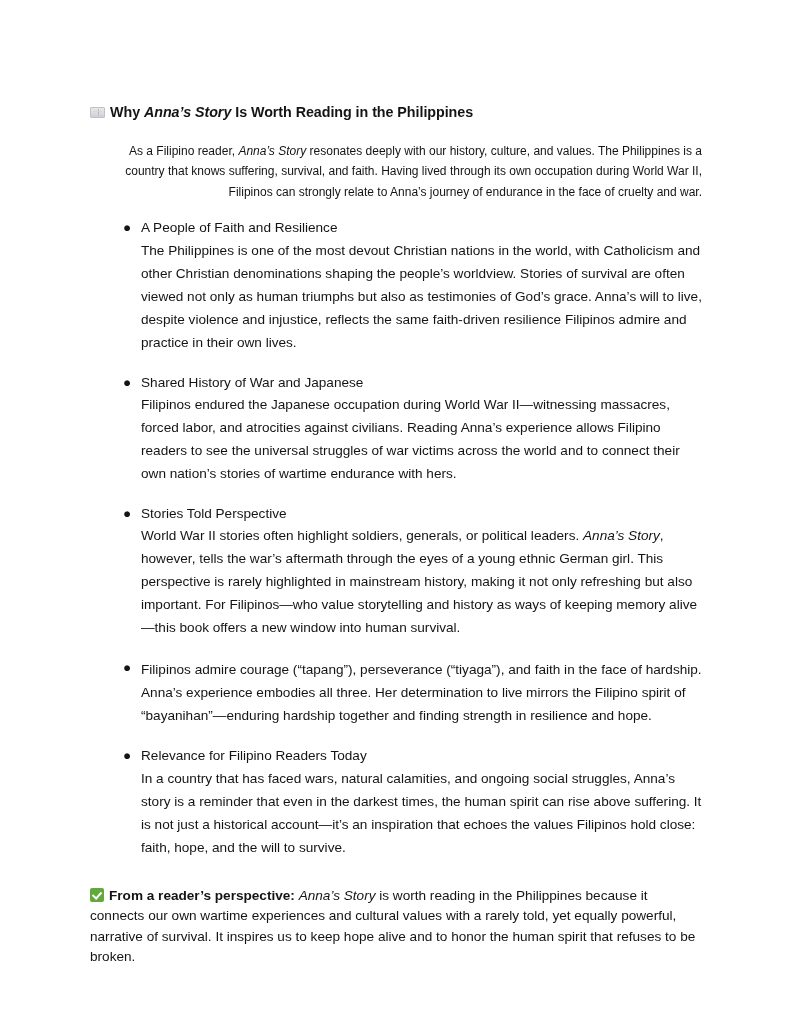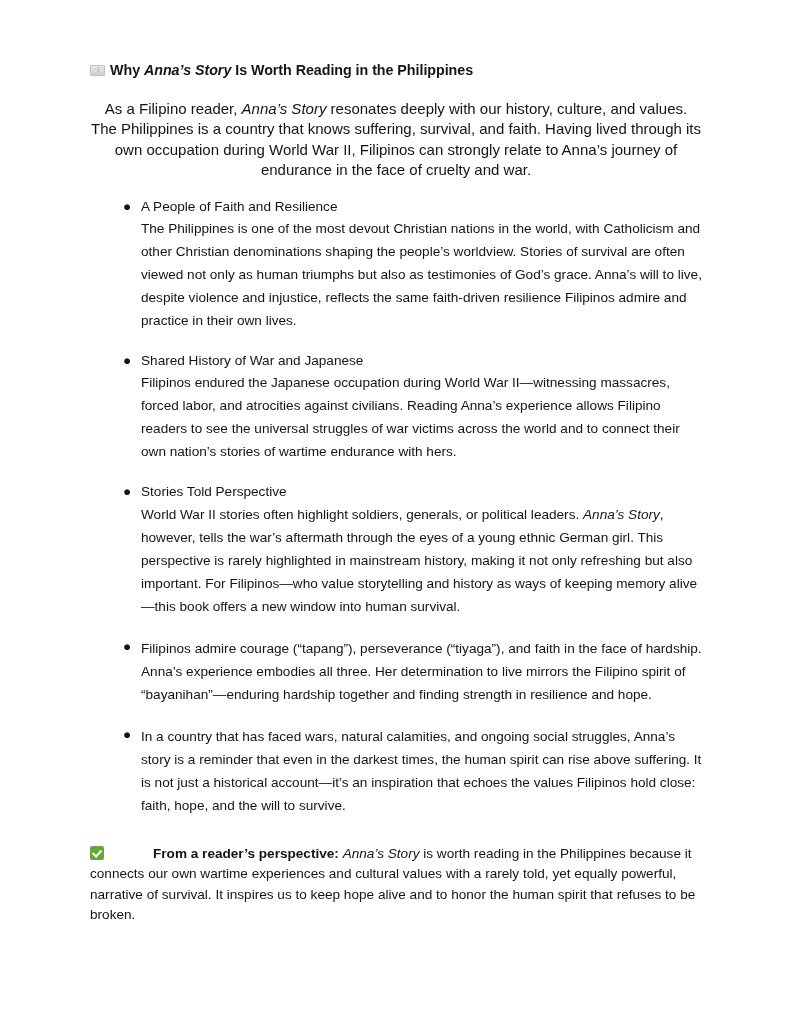--- a/index.html
+++ b/index.html
@@ -15,21 +15,21 @@
     color: #141414;
     -webkit-font-smoothing: antialiased;
   }
 
   .page {
     position: relative;
     width: 791px;
     height: 1024px;
     background: #ffffff;
     box-sizing: border-box;
-    padding: 60px 90px 0 90px;
+    padding: 102px 90px 0 90px;
   }
 
   .content {
     width: 612px;
   }
 
   
   .doc-heading {
     font-size: 14.3px;
     font-weight: bold;
@@ -71,24 +71,24 @@
     left: 2px;
     right: 2px;
     top: 3px;
     height: 1px;
     background: #d8d4d9;
     box-shadow: 0 3px 0 0 #d8d4d9;
   }
 
   
   .para {
-    font-size: 15px;
+    font-size: 12px;
     line-height: 20.4px;
     margin: 0 0 16px 0;
-    text-align: center;
+    text-align: right;
   }
   .para em {
     font-style: italic;
   }
 
   
   .bullet-list {
     list-style: none;
     margin: 0 0 0 0;
     padding: 0;
@@ -122,21 +122,20 @@
   .bullet-body em { font-style: italic; }
 
   
   .closing {
     font-size: 13.6px;
     line-height: 20.4px;
     margin: 27px 0 0 0;
   }
   .closing .lead {
     font-weight: bold;
-    margin-left: 44px;
   }
   .closing em { font-style: italic; }
 
   .check-icon {
     display: inline-block;
     position: relative;
     width: 14px;
     height: 14px;
     vertical-align: -2px;
     margin-right: 5px;
@@ -187,20 +186,21 @@
         <span class="bullet-body"><span> World War II stories often highlight soldiers, generals, or political leaders. </span><em>Anna’s Story</em><span>, however, tells the war’s aftermath through the eyes of a young ethnic German girl. This perspective is rarely highlighted in mainstream history, making it not only refreshing but also important. For Filipinos—who value storytelling and history as ways of keeping memory alive—this book offers a new window into human survival.</span></span>
       </li>
 
       <li class="bullet-item">
         <span class="bullet-marker">●</span>
         <span class="bullet-body"> Filipinos admire courage (“tapang”), perseverance (“tiyaga”), and faith in the face of hardship. Anna’s experience embodies all three. Her determination to live mirrors the Filipino spirit of “bayanihan”—enduring hardship together and finding strength in resilience and hope.</span>
       </li>
 
       <li class="bullet-item">
         <span class="bullet-marker">●</span>
+        <span class="bullet-title">Relevance for Filipino Readers Today</span>
         <span class="bullet-body"> In a country that has faced wars, natural calamities, and ongoing social struggles, Anna’s story is a reminder that even in the darkest times, the human spirit can rise above suffering. It is not just a historical account—it’s an inspiration that echoes the values Filipinos hold close: faith, hope, and the will to survive.</span>
       </li>
 
     </ul>
 
     <p class="closing"><span class="check-icon"></span><span class="lead">From a reader’s perspective:</span><span> </span><em>Anna’s Story</em><span> is worth reading in the Philippines because it connects our own wartime experiences and cultural values with a rarely told, yet equally powerful, narrative of survival. It inspires us to keep hope alive and to honor the human spirit that refuses to be broken.</span></p>
 
   </div>
 </div>
 

